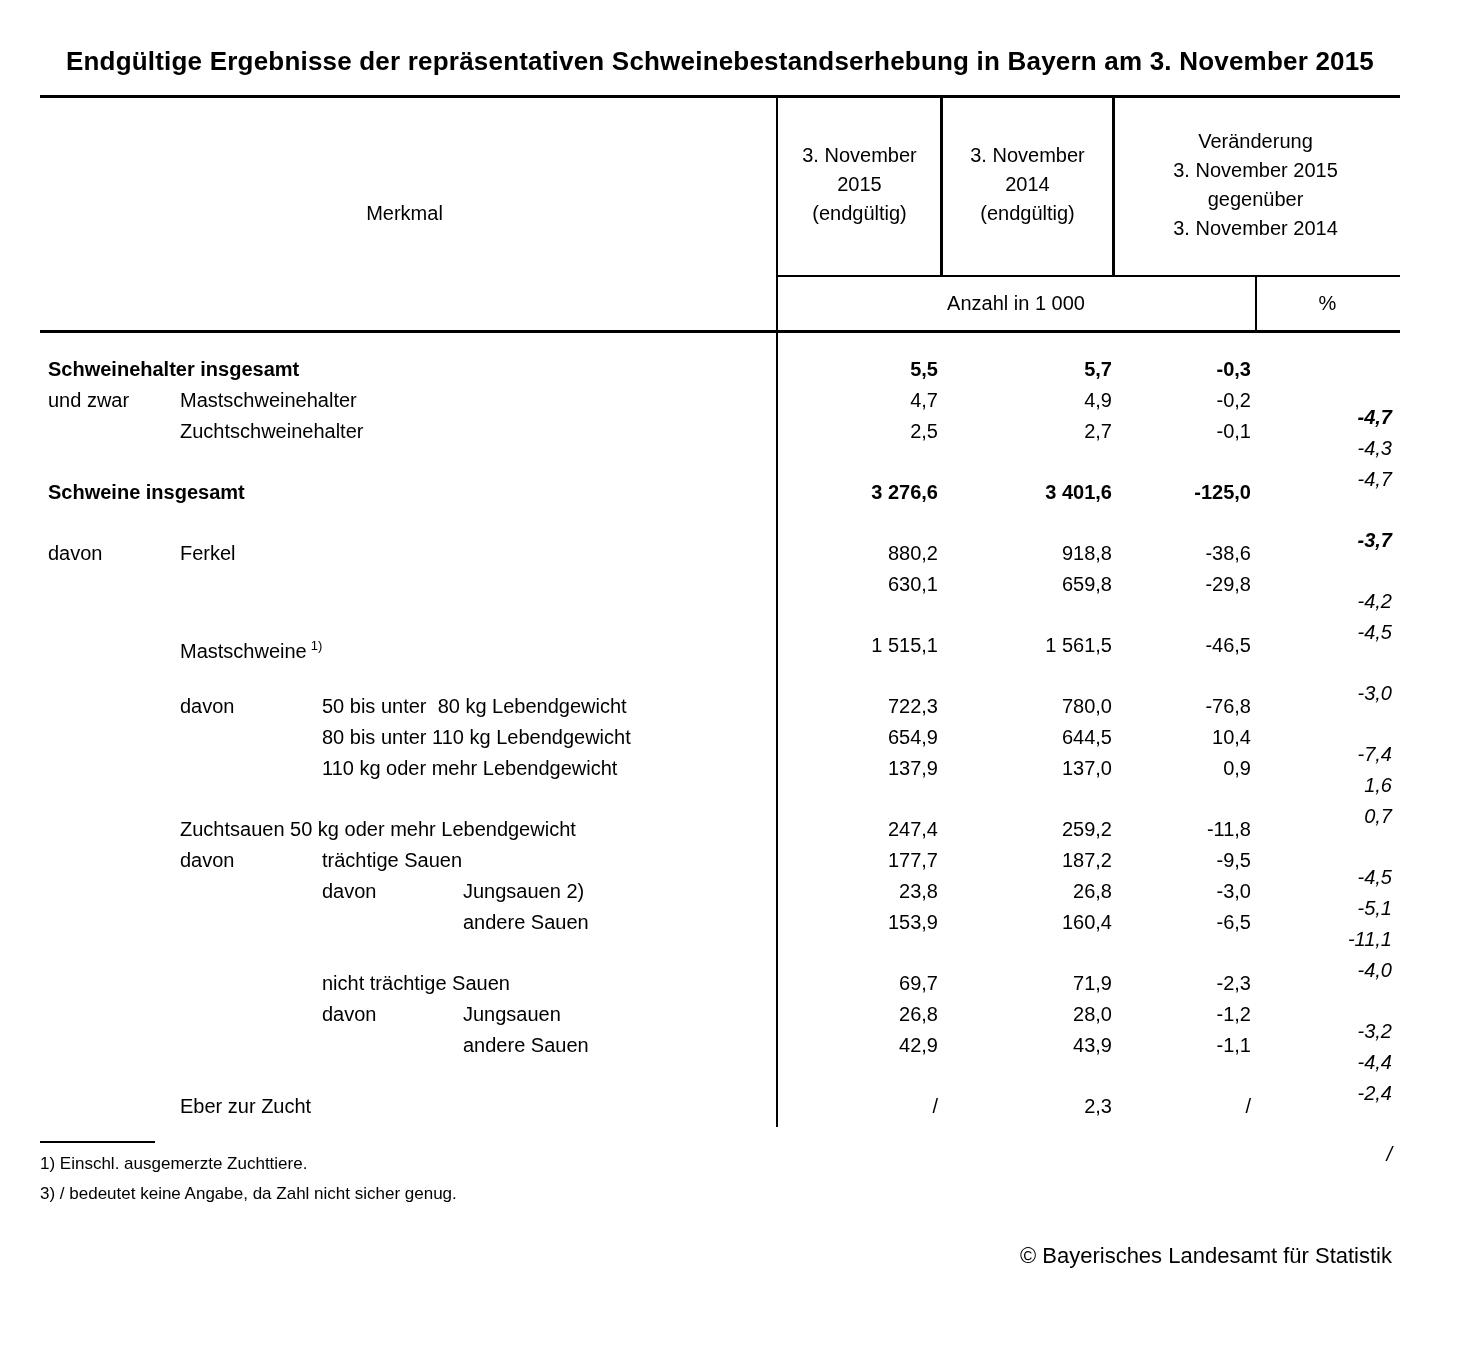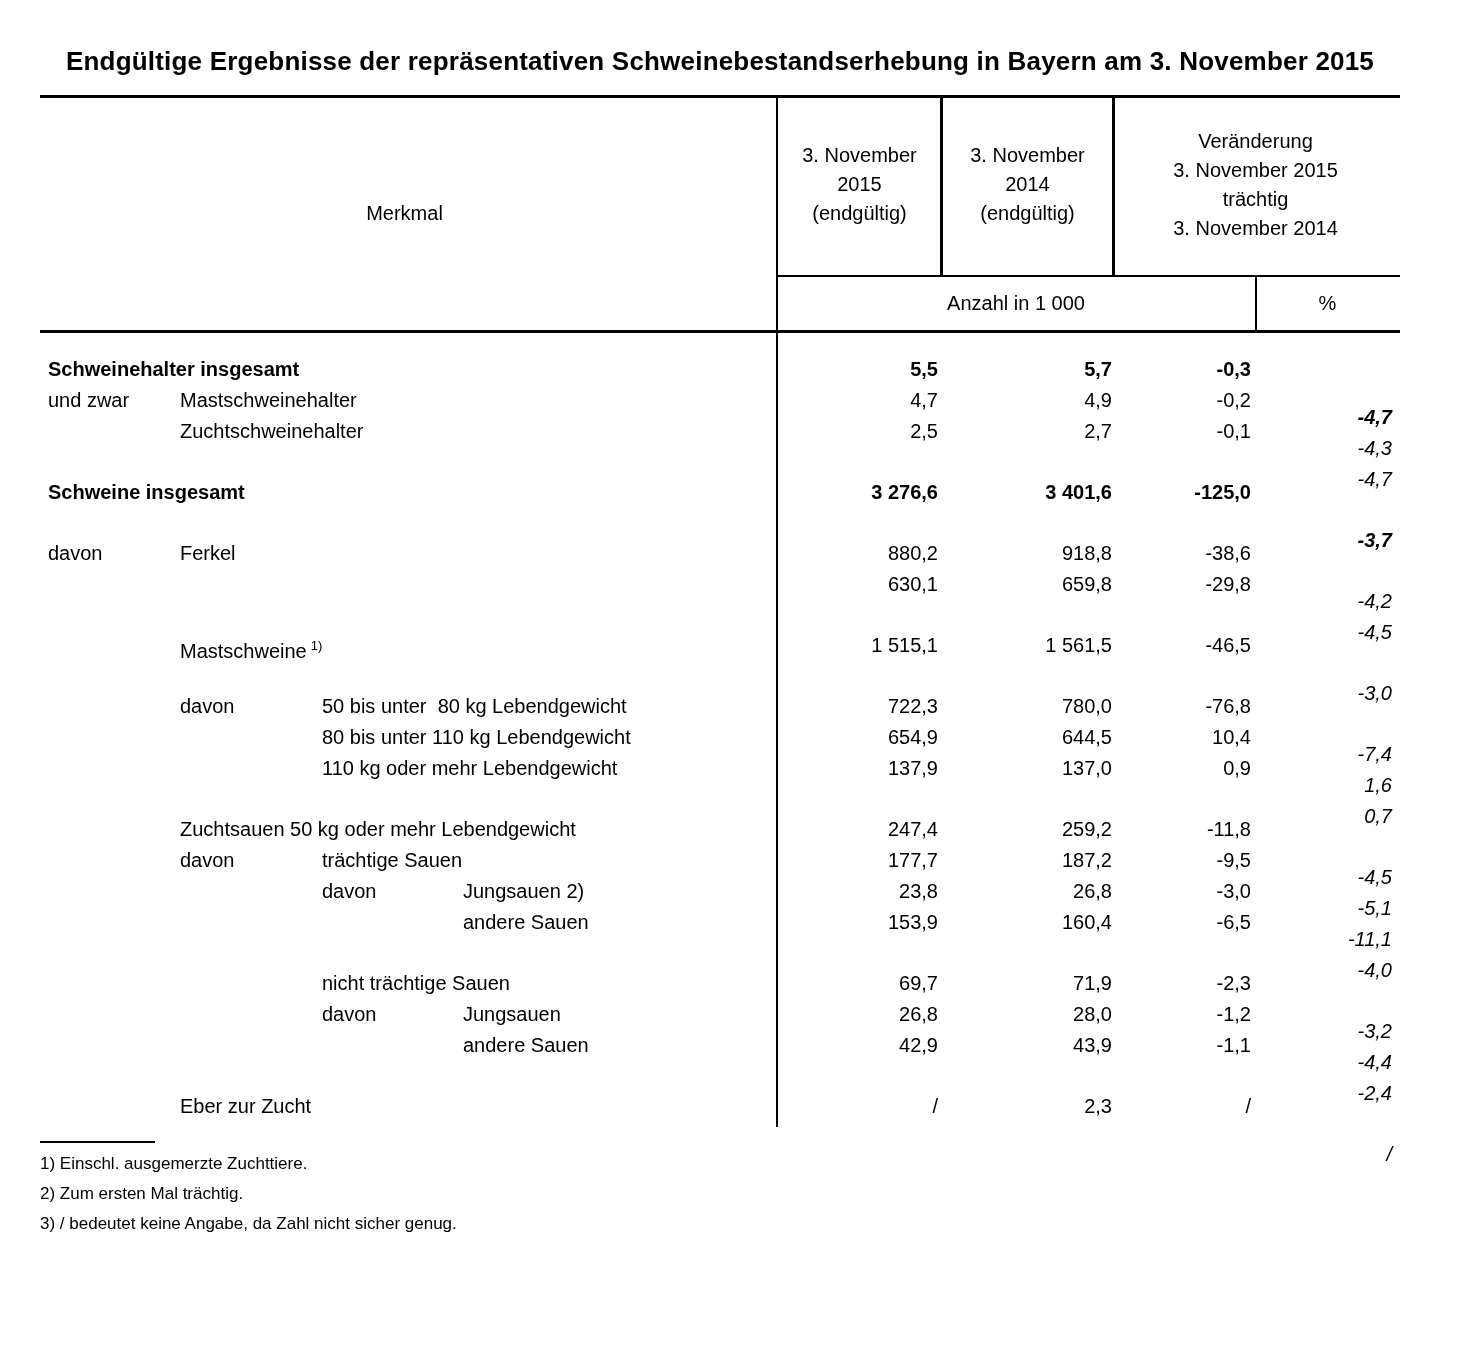--- a/index.html
+++ b/index.html
@@ -93,21 +93,21 @@
 
   <div class="abs hcell h-2014">
     <div>3. November</div>
     <div>2014</div>
     <div>(endgültig)</div>
   </div>
 
   <div class="abs hcell h-change">
     <div>Veränderung</div>
     <div>3. November 2015</div>
-    <div>trächtig</div>
+    <div>gegenüber</div>
     <div>3. November 2014</div>
   </div>
 
   <div class="abs hcell h-count">Anzahl in 1 000</div>
   <div class="abs hcell h-pct">%</div>
 
   <div class="abs rows" id="rows">
       <div class="row bold">
         <span class="cell ind0">Schweinehalter insgesamt</span>
         <span class="cell val v1">5,5</span>
@@ -236,18 +236,18 @@
         <span class="cell ind1">Eber zur Zucht</span>
         <span class="cell val v1">/</span>
         <span class="cell val v2">2,3</span>
         <span class="cell val v3">/</span>
         <span class="cell val v4">/</span>
       </div>
     </div>
 
   <div class="abs footnotes">
     <div class="footnote-line">1) Einschl. ausgemerzte Zuchttiere.</div>
-    <div class="footnote-line">2) Zum ersten Mal trächtig.</div>
     <div class="footnote-line">3) / bedeutet keine Angabe, da Zahl nicht sicher genug.</div>
   </div>
 
+  <div class="abs copyright">© Bayerisches Landesamt für Statistik</div>
 
 </div>
 
 </body></html>

